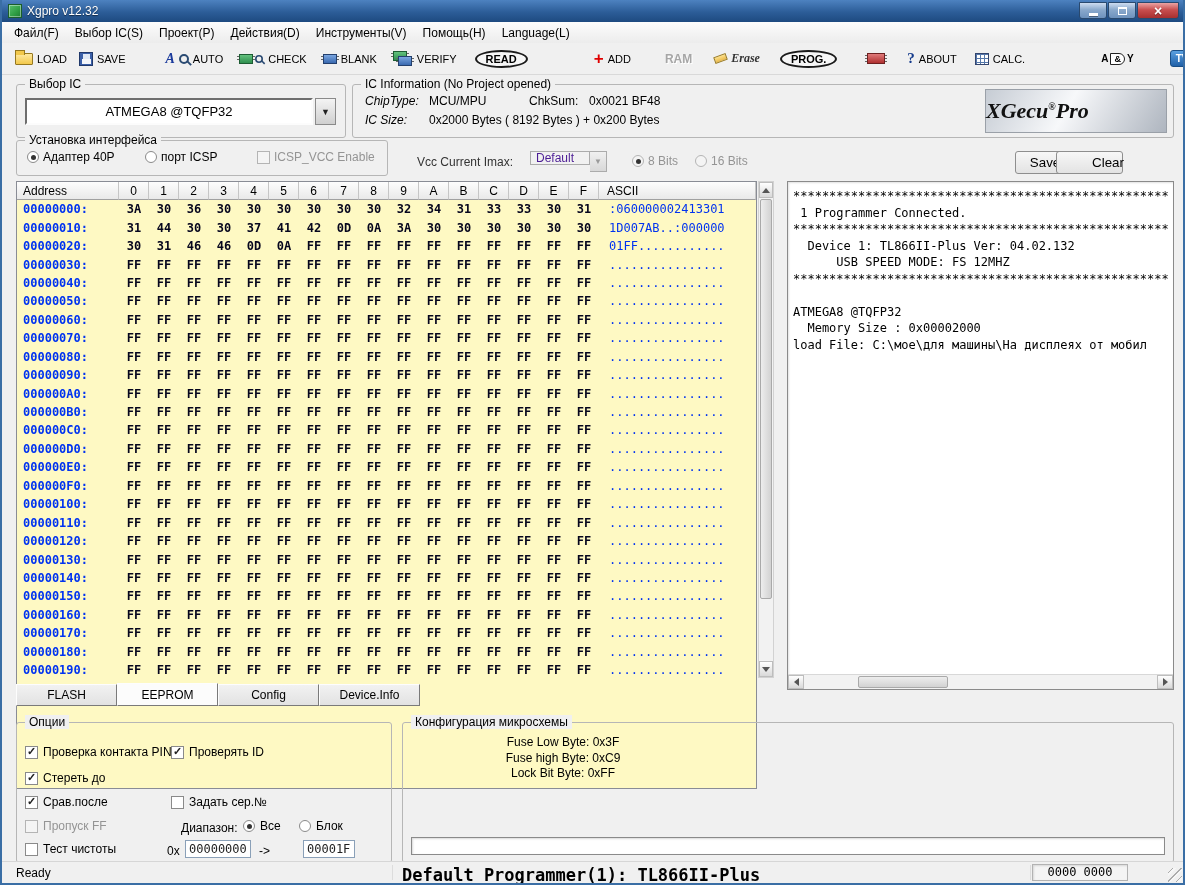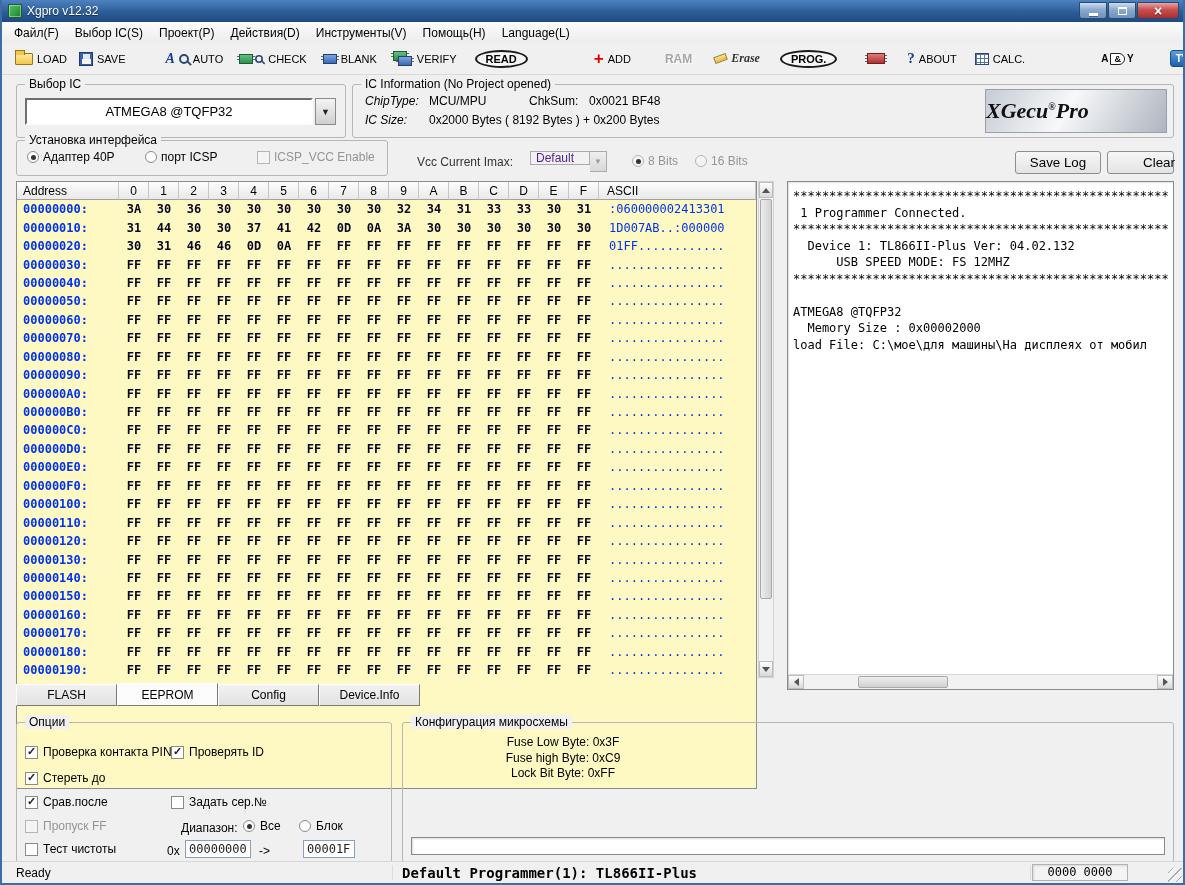--- a/index.html
+++ b/index.html
@@ -107,21 +107,21 @@
   .combo-sm { position:absolute; left:528px; top:0; display:flex; }
   .combo-sm-main { width:60px; height:14px; background:#f1f1f1; border:1px solid #ababab; color:#4c1d95;
     display:flex; align-items:center; padding-left:5px; }
   .combo-sm-arrow { width:17px; height:21px; border:1px solid #ababab; border-left:none;
     background:linear-gradient(#f0f0f0,#d8d8d8); color:#9a9a9a; font-size:8px;
     display:flex; align-items:center; justify-content:center; }
   .r8 { left:630px; top:3px; position:absolute; } .r16 { left:693px; top:3px; position:absolute; }
   .btn { position:absolute; height:23px; border:1px solid #8e8e8e; border-radius:3px;
     background:linear-gradient(#f7f7f7,#e3e3e3); display:flex; align-items:center; justify-content:center; cursor:default; }
   .btn-savelog { left:1013px; top:151px; width:86px; }
-  .btn-clear { left:1105px; top:151px; width:67px;padding-left:37px; }
+  .btn-clear { left:1054px; top:151px; width:67px;padding-left:37px; }
 
   
   .hex-area { position:absolute; left:14px; top:181px; width:741px; height:608px; background:#fef9c3;
     border:1px solid #898c95; overflow:hidden; }
   .hex-header { display:flex; height:18px; }
   .hx-hcell { background:linear-gradient(#fdfdfd,#e9e9e9); border-right:1px solid #c6c6c6;
     border-bottom:1px solid #a0a0a0; font-size:12px; display:flex; align-items:center; }
   .hx-haddr { width:102px; padding-left:6px; }
   .hx-cols { display:flex; }
   .hx-hcol { width:30px; justify-content:center; }
@@ -175,21 +175,21 @@
   
   .grp-cfg { left:400px; top:722px; width:772px; height:141px; }
   .cfg-lines { position:absolute; left:30px; top:12px; width:260px; text-align:center; line-height:15.5px; }
   .cfg-field { position:absolute; left:8px; top:114px; right:8px; height:18px; background:#fff;
     border:1px solid #8a8a8a; box-shadow:inset 1px 1px 2px rgba(0,0,0,.15); }
 
   
   .statusbar { position:absolute; left:0; right:0; bottom:0; height:22px; background:#f0f0f0; border-top:1px solid #d6d6d6; }
   .st-ready { position:absolute; left:14px; top:4px; }
   .st-div { position:absolute; top:3px; bottom:3px; width:1px; background:#dcdcdc; }
-  .st-prog { position:absolute; left:400px; top:3px; font-family:"DejaVu Sans Mono", monospace; font-size:14px; font-weight:bold; }
+  .st-prog { position:absolute; left:400px; top:3px; font-family:"DejaVu Sans Mono", monospace; font-size:17px; font-weight:bold; }
   .st-counter { position:absolute; right:55px; top:2px; width:96px; height:17px; border:1px solid #b2b2b2;
     box-shadow:inset 1px 1px 2px rgba(0,0,0,.12); text-align:center;
     font-family:"DejaVu Sans Mono", monospace; font-size:12px; line-height:15px; background:#f4f4f4; }
   .grip { position:absolute; right:1px; bottom:1px; width:14px; height:14px;
     background:repeating-linear-gradient(135deg, transparent 0 3px, #ababab 3px 4px, #f6f6f6 4px 6px); }
 </style>
 </head>
 <body>
 
 <div class="window">

